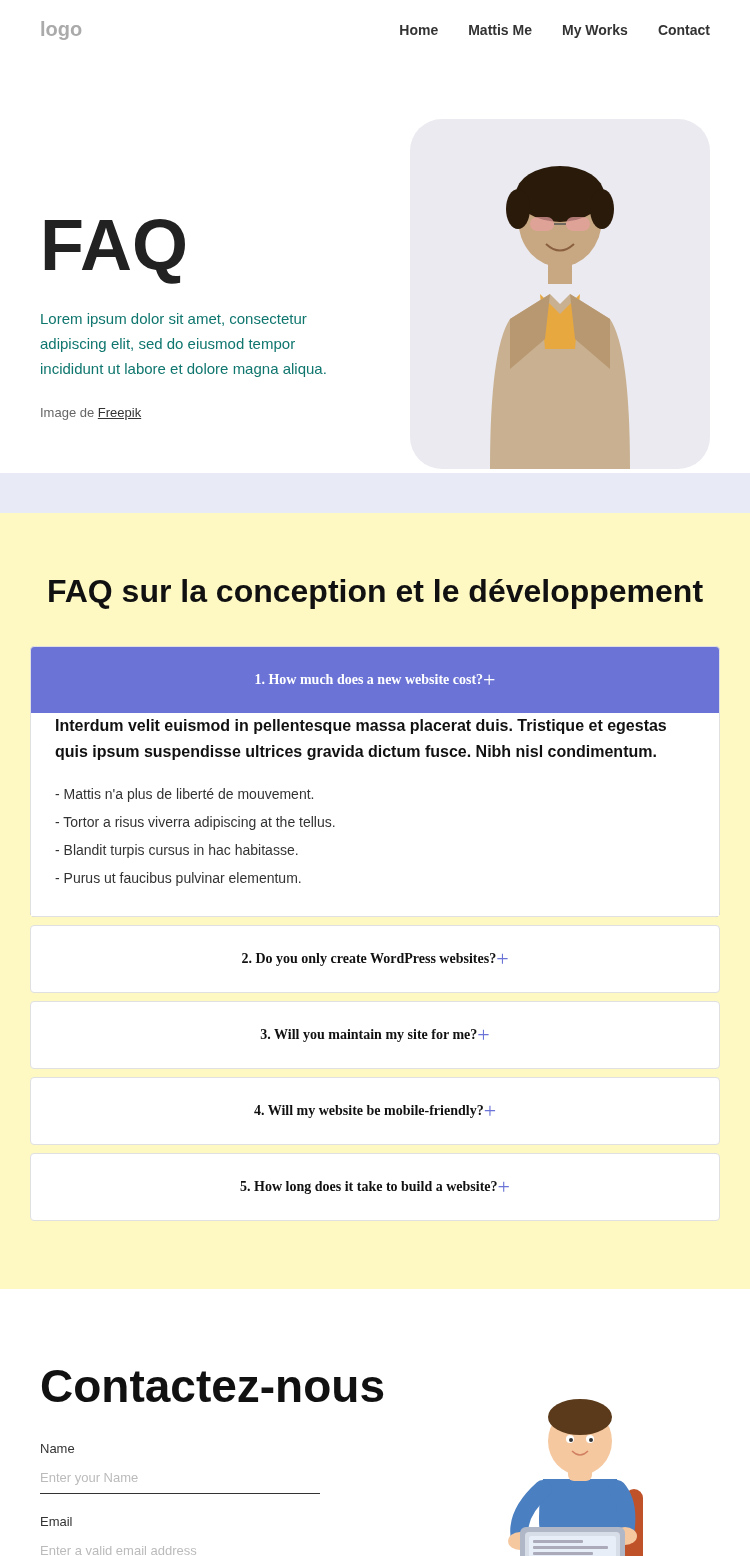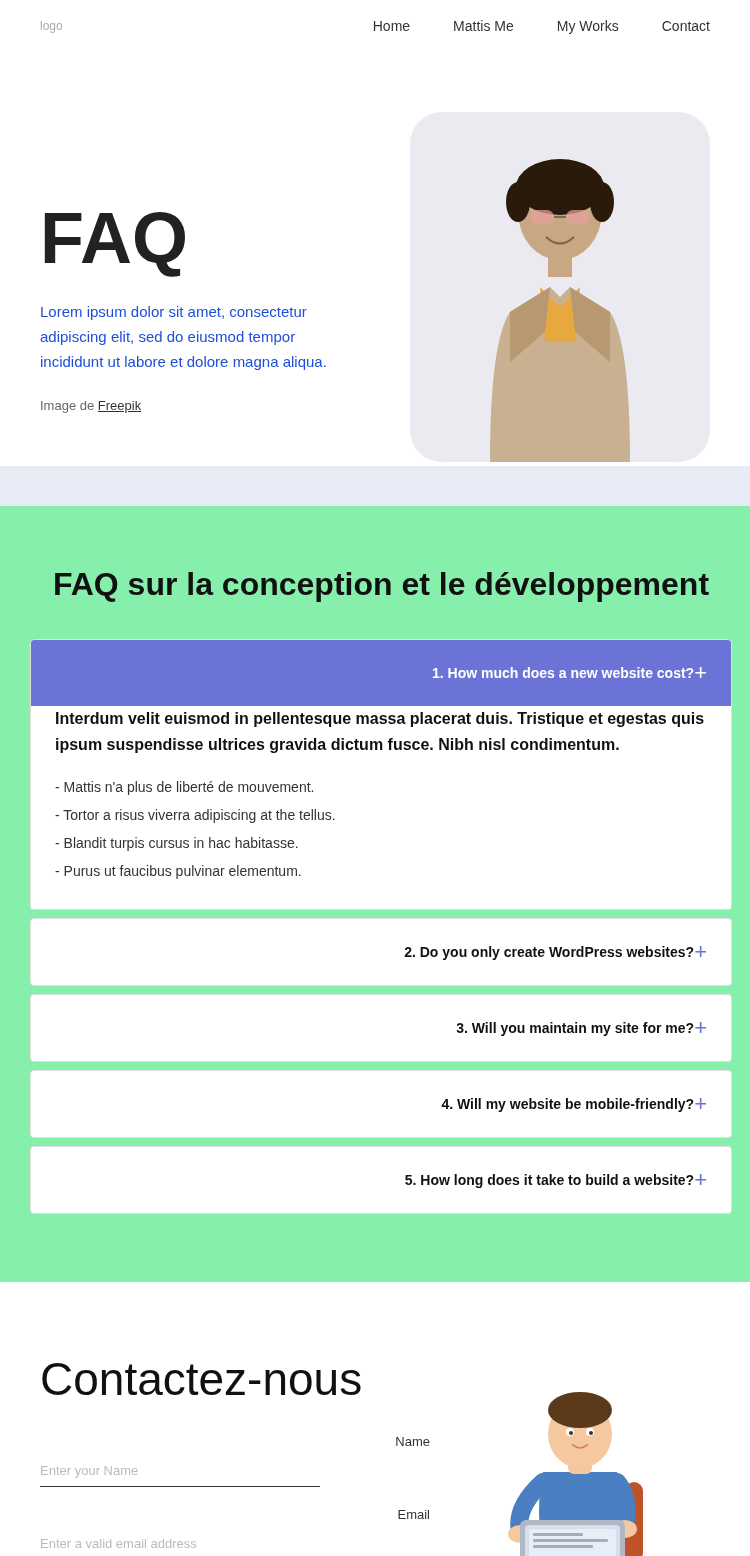--- a/index.html
+++ b/index.html
@@ -6,36 +6,36 @@
     body { font-family: 'Helvetica Neue', Arial, sans-serif; color: #222; background: #fff; width: 750px; }
 
     
     nav {
       display: flex;
       align-items: center;
       justify-content: space-between;
       padding: 18px 40px;
       background: #fff;
     }
-    .nav-logo { font-size: 12px; color: #aaa; font-weight: 400; }
-    .nav-links { display: flex; gap: 43px; }
+    .nav-logo { font-size: 20px; color: #aaa; font-weight: 700; }
+    .nav-links { display: flex; gap: 30px; font-weight: bold; }
     .nav-link { font-size: 14px; color: #333; text-decoration: none; cursor: pointer; }
 
     
     .hero {
       display: flex;
       align-items: center;
       padding: 60px 40px 4px 40px;
       background: #fff;
       min-height: 380px;
       position: relative;
     }
     .hero-text { flex: 1; padding-top: 40px; }
     .hero-title { font-size: 72px; font-weight: 800; line-height: 1.05; margin-bottom: 24px; }
-    .hero-desc { font-size: 15px; color: #1d4ed8; line-height: 1.65; max-width: 300px; margin-bottom: 24px; }
+    .hero-desc { font-size: 15px; color: #0f766e; line-height: 1.65; max-width: 300px; margin-bottom: 24px; }
     .hero-credit { font-size: 13px; color: #666; }
     .hero-credit a { color: #333; text-decoration: underline; cursor: pointer; }
     .hero-image-wrap {
       width: 300px;
       height: 350px;
       background: #eaeaf0;
       border-radius: 32px;
       overflow: hidden;
       flex-shrink: 0;
       display: flex;
@@ -51,22 +51,22 @@
     
     .blue-band {
       background: #e8eaf6;
       height: 90px;
       width: 100%;
       margin-top: -50px;
     }
 
     
     .faq-section {
-      background: #86efac;
-      padding: 60px 18px 60px 30px;
+      background: #fef9c3;
+      padding: 60px 30px 60px 30px;
     }
     .faq-section-title {
       text-align: center;
       font-size: 32px;
       font-weight: 700;
       margin-bottom: 36px;
       color: #111;
     }
 
     .faq-item {
@@ -74,23 +74,24 @@
       border-radius: 4px;
       margin-bottom: 8px;
       border: 1px solid #e0e0e0;
     }
     .faq-item.active {
       background: #6b74d6;
     }
     .faq-question {
       display: flex;
       align-items: center;
-      justify-content: flex-end;
+      justify-content: center;
       padding: 22px 24px;
       cursor: pointer;
+      font-family: Liberation Serif, serif;
     }
     .faq-question-text {
       font-size: 14px;
       font-weight: 600;
       color: #111;
     }
     .faq-item.active .faq-question-text { color: #fff; }
     .faq-plus {
       font-size: 22px;
       color: #6b74d6;
@@ -121,23 +122,23 @@
 
     
     .contact-section {
       background: #fff;
       padding: 70px 40px 60px 40px;
       display: flex;
       align-items: flex-start;
       gap: 20px;
     }
     .contact-left { flex: 1; }
-    .contact-title { font-size: 46px; font-weight: 400; margin-bottom: 28px; color: #111; }
+    .contact-title { font-size: 46px; font-weight: 700; margin-bottom: 28px; color: #111; }
     .form-group { margin-bottom: 20px; }
-    .form-label { font-size: 13px; color: #333; margin-bottom: 6px; display: block; text-align: right; }
+    .form-label { font-size: 13px; color: #333; margin-bottom: 6px; display: block; }
     .form-input {
       width: 280px;
       border: none;
       border-bottom: 1.5px solid #333;
       padding: 8px 0;
       font-size: 13px;
       color: #999;
       outline: none;
       background: transparent;
       display: block;

